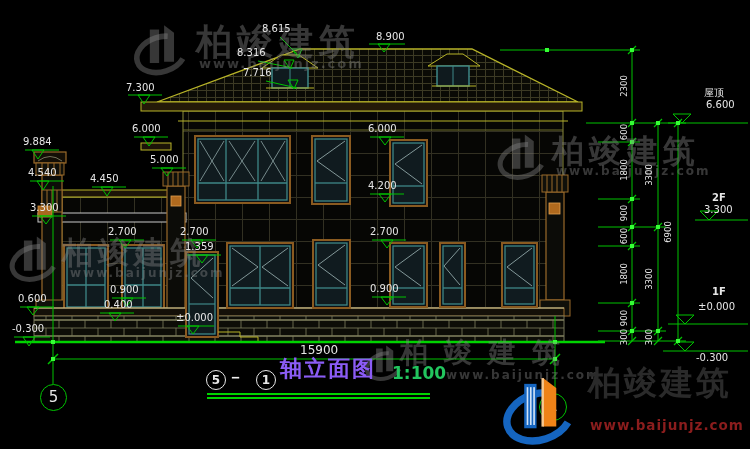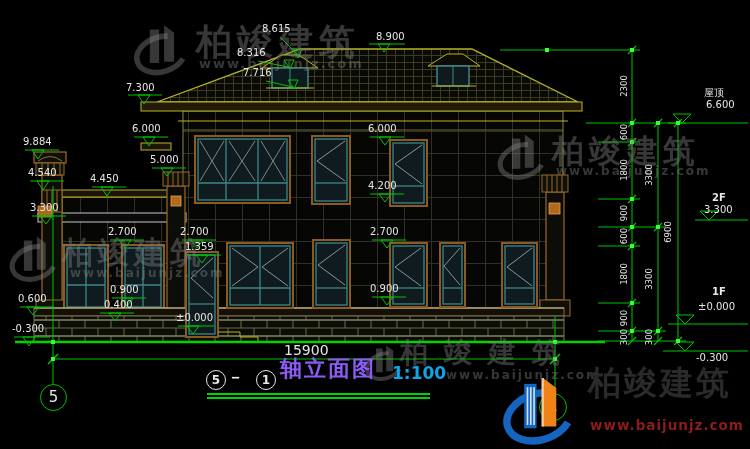--- a/index.html
+++ b/index.html
@@ -362,21 +362,21 @@
   <div class="lbl" style="left:176px;top:313px">±0.000</div>
 
   <div class="lbl lbl-lg" style="left:704px;top:88px">屋顶</div>
   <div class="lbl lbl-lg" style="left:706px;top:100px">6.600</div>
   <div class="lbl lbl-lg bold" style="left:712px;top:193px">2F</div>
   <div class="lbl lbl-lg" style="left:704px;top:205px">3.300</div>
   <div class="lbl lbl-lg bold" style="left:712px;top:287px">1F</div>
   <div class="lbl lbl-lg" style="left:698px;top:302px">±0.000</div>
   <div class="lbl lbl-lg" style="left:696px;top:353px">-0.300</div>
 
-  <div class="lbl" style="left:284px;top:345px;font-size:14px">15900</div>
+  <div class="lbl" style="left:300px;top:345px;font-size:12px">15900</div>
 
   <div class="vdim" style="left:604px;top:80px">2300</div>
   <div class="vdim" style="left:604px;top:126px">600</div>
   <div class="vdim" style="left:604px;top:164px">1800</div>
   <div class="vdim" style="left:604px;top:207px">900</div>
   <div class="vdim" style="left:604px;top:230px">600</div>
   <div class="vdim" style="left:604px;top:268px">1800</div>
   <div class="vdim" style="left:604px;top:312px">900</div>
   <div class="vdim" style="left:604px;top:331px">300</div>
   <div class="vdim" style="left:629px;top:169px">3300</div>
@@ -385,21 +385,21 @@
   <div class="vdim" style="left:648px;top:226px">6900</div>
 
   <div class="gcircle" style="left:40px;top:384px;width:27px;height:27px;line-height:24px;font-size:15px">5</div>
   <div class="gcircle" style="left:539px;top:393px;width:28px;height:28px;line-height:25px;font-size:15px">1</div>
 
   <div>
     <div class="tcircle" style="left:206px;top:370px;width:20px;height:20px;line-height:18px;font-size:12px">5</div>
     <div class="lbl bold" style="left:228px;top:372px;font-size:15px;color:#f0f0f0">－</div>
     <div class="tcircle" style="left:256px;top:370px;width:20px;height:20px;line-height:18px;font-size:12px">1</div>
     <div class="lbl bold" style="left:280px;top:364px;font-size:22px;letter-spacing:2px;color:#8b5cf6">轴立面图</div>
-    <div class="lbl bold" style="left:392px;top:368px;font-size:17px;color:#0ea5e9">1:100</div>
+    <div class="lbl bold" style="left:392px;top:368px;font-size:17px;color:#22c55e">1:100</div>
     <div class="uline" style="left:207px;top:393px;width:223px"></div>
     <div class="uline" style="left:207px;top:397px;width:223px"></div>
   </div>
 
   <div>
     <svg width="90" height="74" style="left:494px;top:374px">
         <use href="#bjlogo-color"></use>
       </svg>
     <div class="lbl bold" style="left:588px;top:378px;font-size:33px;letter-spacing:3px;color:#2a2a2a">柏竣建筑</div>
     <div class="lbl bold" style="left:590px;top:420px;font-size:13.5px;letter-spacing:1px;color:#8b1d1d">www.baijunjz.com</div>

